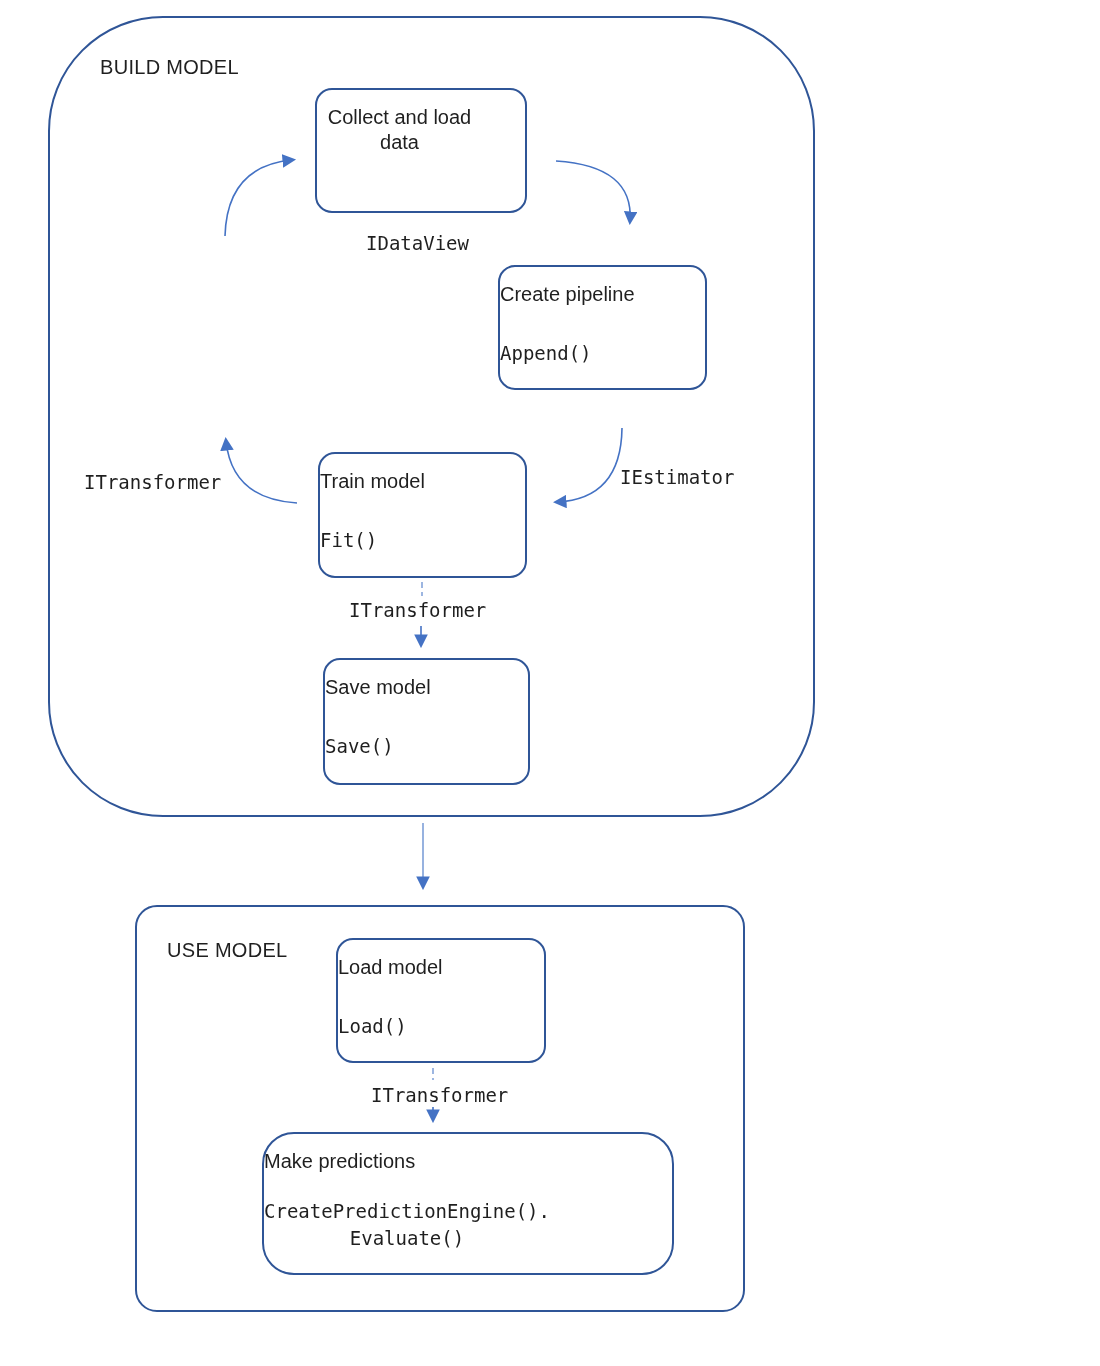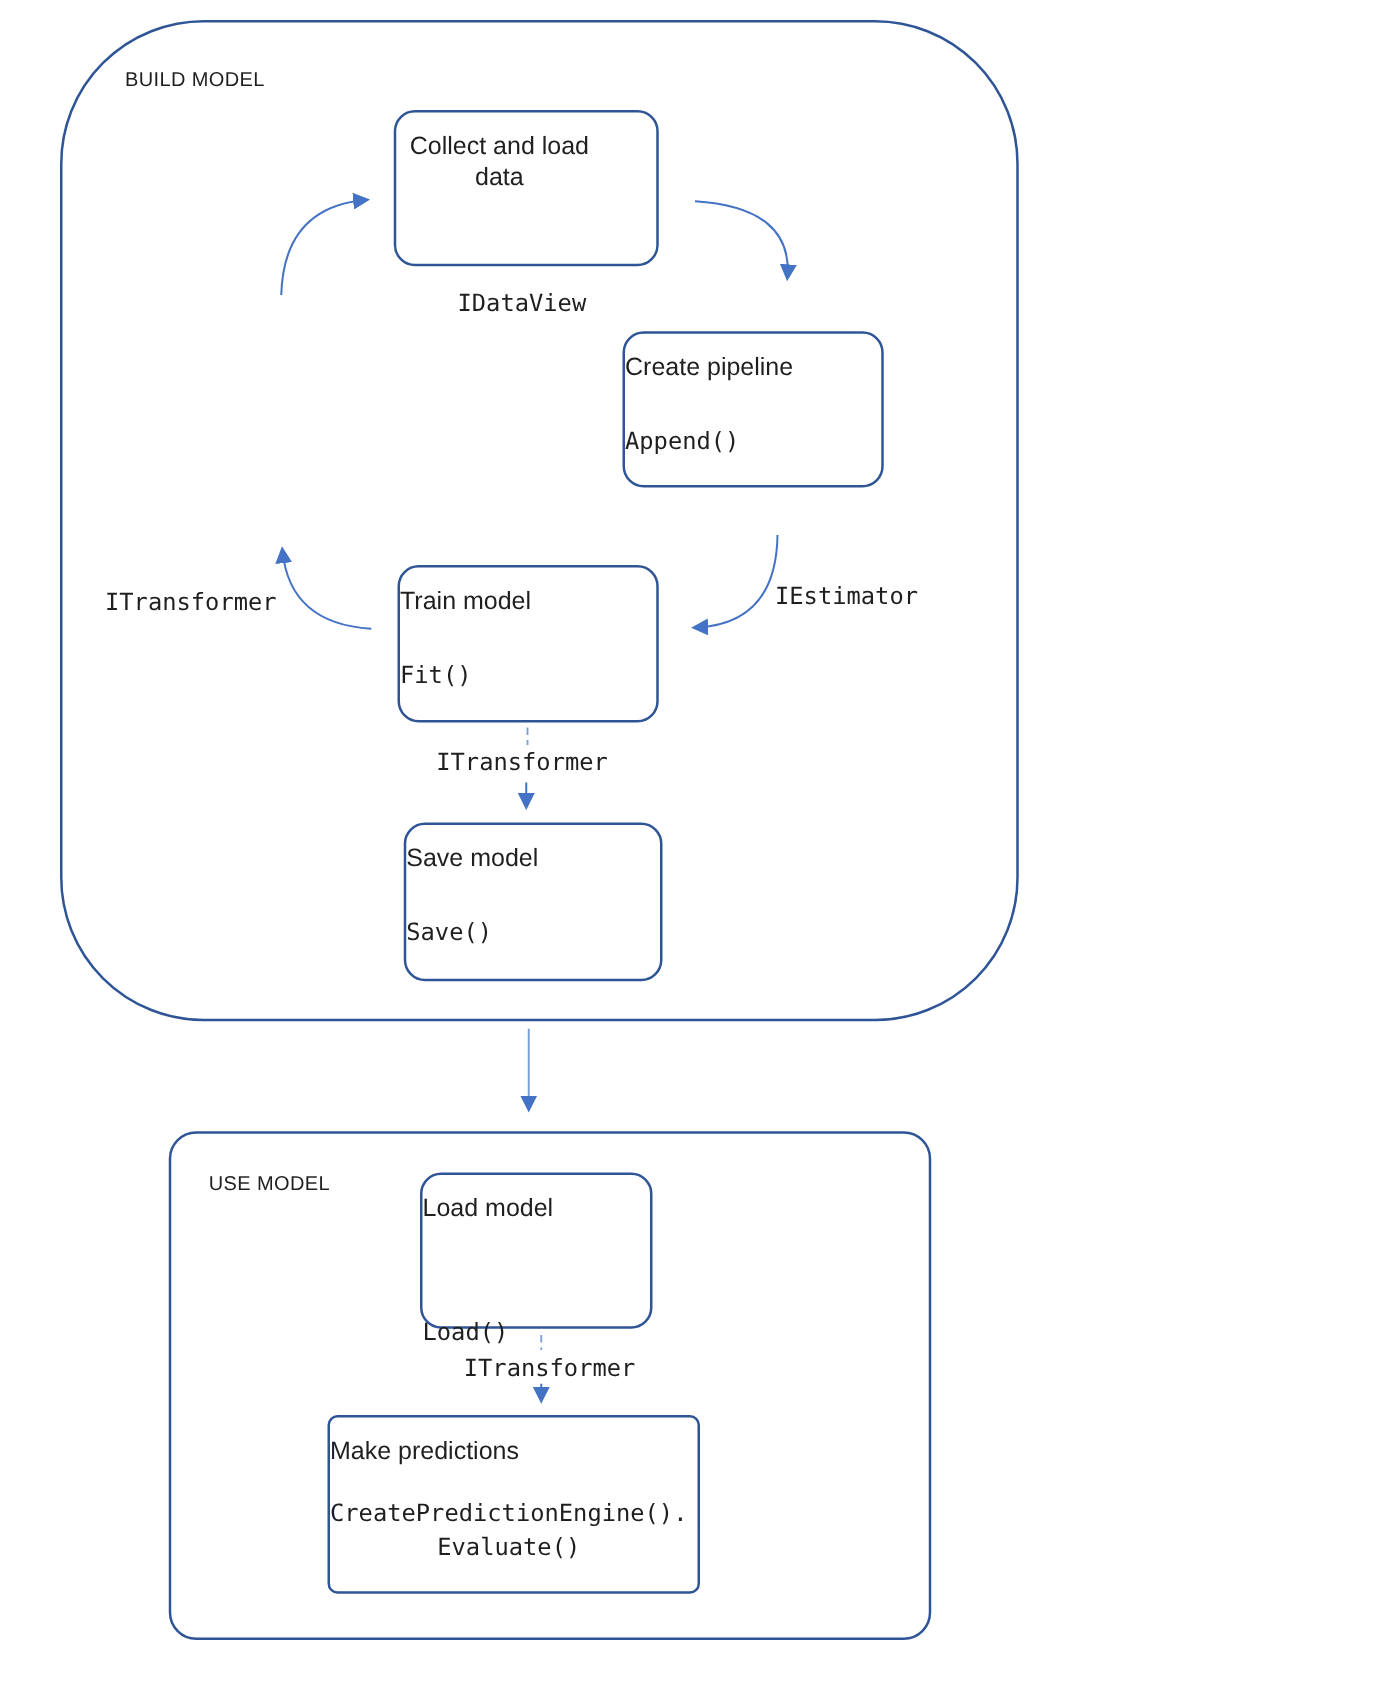--- a/index.html
+++ b/index.html
@@ -3,38 +3,38 @@
 <meta charset="utf-8">
 <style>
   html,body{margin:0;padding:0;background:#ffffff;}
   .canvas{
     position:relative;width:1100px;height:1366px;background:#ffffff;
     font-family:"Liberation Sans",sans-serif;color:#1f1f1f;overflow:hidden;
   }
   .section{position:absolute;border:2px solid #2f5597;background:transparent;box-sizing:border-box;}
   .section-build{left:48px;top:16px;width:767px;height:801px;border-radius:115px;}
   .section-use{left:135px;top:905px;width:610px;height:407px;border-radius:22px;}
-  .section-label{position:absolute;font-size:16px;letter-spacing:.3px;white-space:nowrap;}
+  .section-label{position:absolute;font-size:20px;letter-spacing:.3px;white-space:nowrap;}
   .section-build .section-label{left:50px;top:38px;}
   .section-use .section-label{left:30px;top:32px;}
   .box{
     position:absolute;border:2px solid #2f5597;border-radius:17px;background:#ffffff;
     display:flex;flex-direction:column;align-items:flex-start;box-sizing:border-box;
   }
   .box-title{font-size:20px;line-height:25px;margin-top:15px;text-align:center;}
   .box-title.narrow{max-width:165px;}
   .mono{font-family:"DejaVu Sans Mono",monospace;}
   .box-code{font-size:19px;line-height:27px;margin-top:33px;text-align:center;white-space:pre-line;}
   .box-collect{left:315px;top:88px;width:212px;height:125px;}
   .box-improve{left:138px;top:266px;width:217px;height:124px;}
   .box-create{left:498px;top:265px;width:209px;height:125px;}
   .box-train{left:318px;top:452px;width:209px;height:126px;}
   .box-save{left:323px;top:658px;width:207px;height:127px;}
-  .box-load{left:336px;top:938px;width:186px;height:125px;gap:40px;}
-  .box-predict{left:262px;top:1132px;width:298px;height:143px;border-radius:8px;}
+  .box-load{left:336px;top:938px;width:210px;height:125px;}
+  .box-predict{left:262px;top:1132px;width:412px;height:143px;border-radius:32px;}
   .box-predict .box-code{margin-top:24px;}
   .edge-label{position:absolute;font-size:19px;white-space:nowrap;}
   .lbl-idataview{left:366px;top:232px;}
   .lbl-iestimator{left:620px;top:466px;text-align:right;}
   .lbl-itransformer-left{left:84px;top:471px;}
   .lbl-itransformer-mid{left:349px;top:599px;}
   .lbl-itransformer-use{left:371px;top:1084px;}
   svg.connectors{position:absolute;left:0;top:0;width:1100px;height:1366px;pointer-events:none;}
 </style>
 </head>

